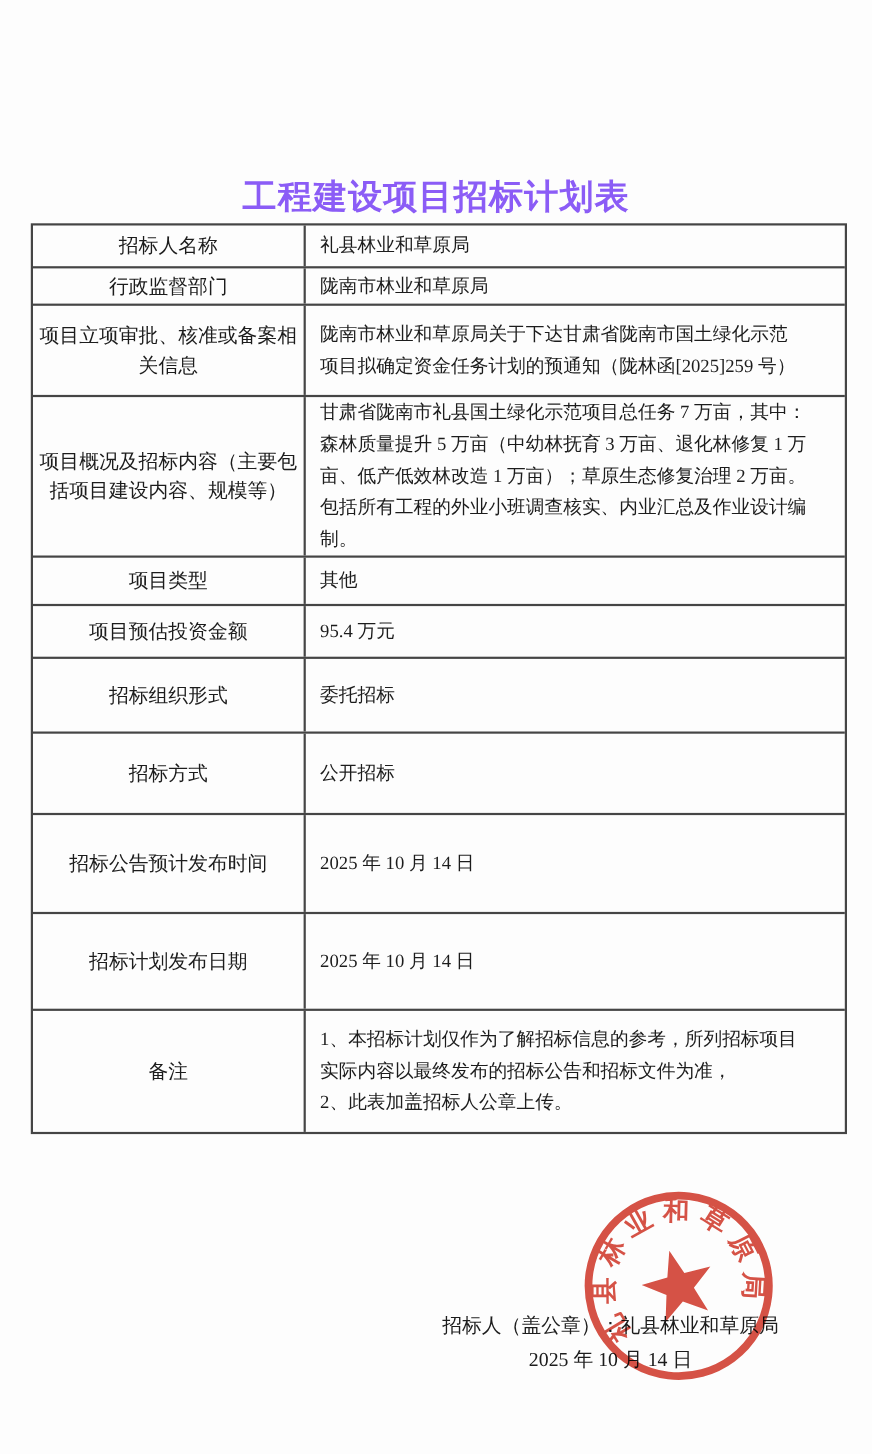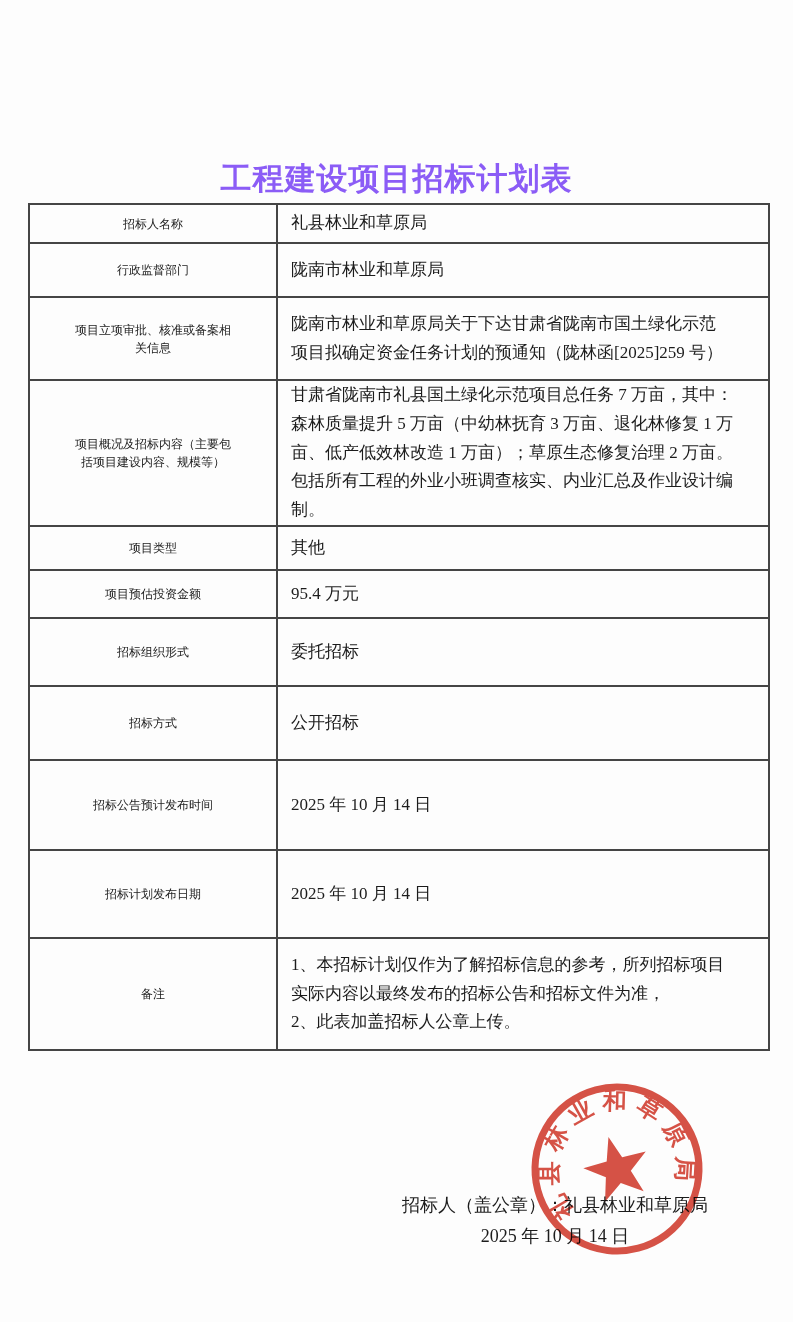--- a/index.html
+++ b/index.html
@@ -25,21 +25,21 @@
     display:flex; flex-direction:column;
     background:#fdfdfd;
   }
   .row { display:flex; width:100%; }
   .row + .row { border-top:2px solid #454545; }
   .cell-label {
     width:248px; flex:0 0 248px;
     border-right:2px solid #454545;
     display:flex; align-items:center; justify-content:center;
     text-align:center;
-    font-size:12px; line-height:1.5;
+    font-size:18px; line-height:1.5;
     white-space:pre-line;
     padding:2px 4px;
   }
   .cell-value {
     flex:1;
     display:flex; align-items:center;
     font-size:17px; line-height:1.7;
     white-space:pre-line;
     padding:4px 4px 4px 13px;
     text-align:left;
@@ -71,21 +71,21 @@
 </head>
 <body>
 
 <h1 class="doc-title">工程建设项目招标计划表</h1>
 
 <div class="bid-table">
   <div class="row" style="height:37px">
     <div class="cell-label">招标人名称</div>
     <div class="cell-value">礼县林业和草原局</div>
   </div>
-  <div class="row" style="height:54px">
+  <div class="row" style="height:34px">
     <div class="cell-label">行政监督部门</div>
     <div class="cell-value">陇南市林业和草原局</div>
   </div>
   <div class="row" style="height:83px">
     <div class="cell-label">项目立项审批、核准或备案相
 关信息</div>
     <div class="cell-value">陇南市林业和草原局关于下达甘肃省陇南市国土绿化示范
 项目拟确定资金任务计划的预通知（陇林函[2025]259 号）</div>
   </div>
   <div class="row" style="height:146px">

